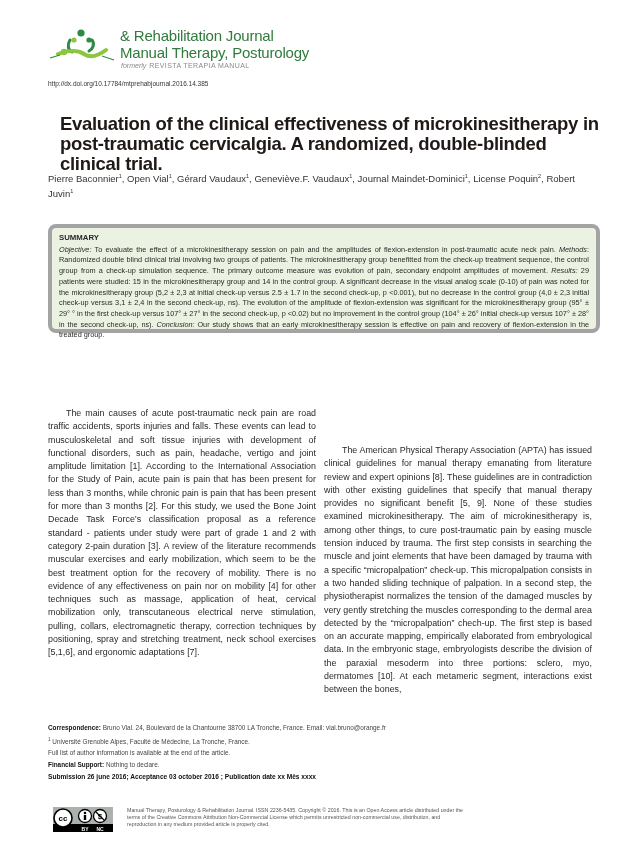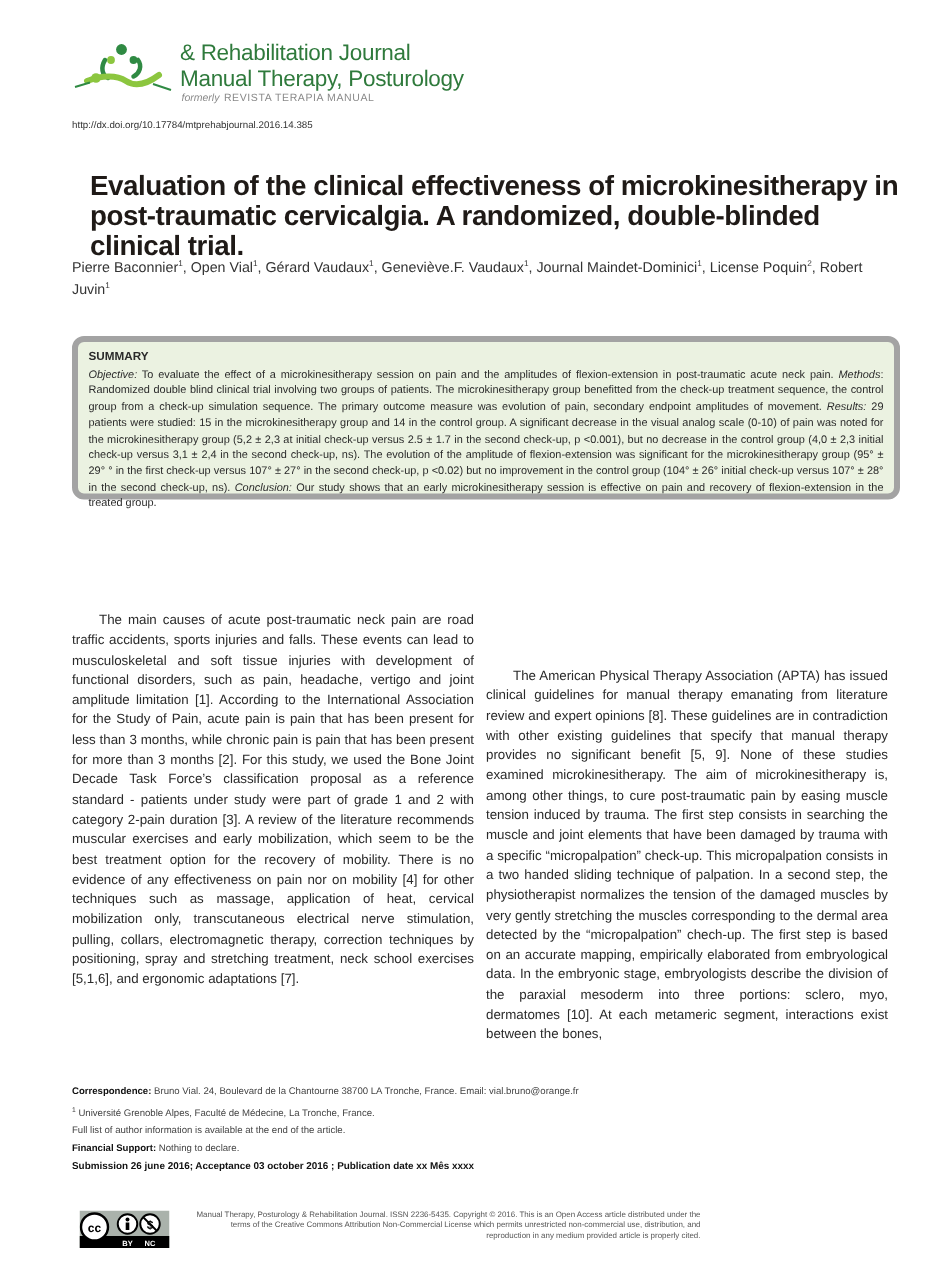--- a/index.html
+++ b/index.html
@@ -19,21 +19,21 @@
   .summary .kw { margin-top:4px; }
   .summary i { }
   .col { position:absolute; top:407px; width:268px; font-size:8.9px; line-height:13.3px; color:#2a2a2a; text-align:justify; }
   .col-left { left:48px; }
   .col-right { left:324px; top:420px;margin-top:24px; }
   .section-head { font-size:10.5px; font-weight:bold; color:#2f8a43; margin-bottom:0px; line-height:13px; }
   .para { text-indent:18px; margin:0; }
   .footer-info { position:absolute; left:48px; top:722px; width:545px; font-size:6.4px; line-height:11.6px; color:#444; }
   .footer-info b { color:#111; }
   .footer-info .dates { font-weight:bold; color:#111; font-size:6.6px; }
-  .license { position:absolute; left:48px; top:802px; width:560px; height:30px;text-align:right; }
+  .license { position:absolute; left:48px; top:802px; width:560px; height:30px; }
   .cc-logo { position:absolute; left:5px; top:5px; width:60px; height:25px; }
   .license-text { position:absolute; left:79px; top:5px; width:340px; font-size:5.3px; line-height:7.2px; color:#555; }
 </style>
 </head>
 <body>
 
 <div class="header">
   <svg class="logo-icon" viewBox="0 0 68 34">
     <circle cx="33" cy="5" r="3.6" fill="#2f8a43"></circle>
     <circle cx="26" cy="12" r="2.6" fill="#8cc63f"></circle>

